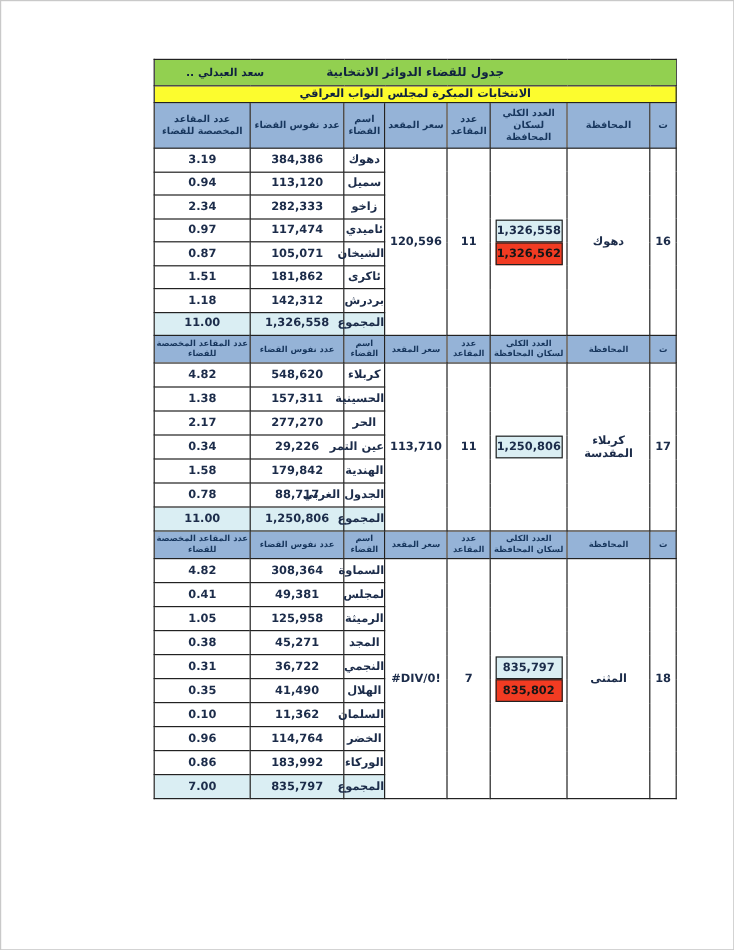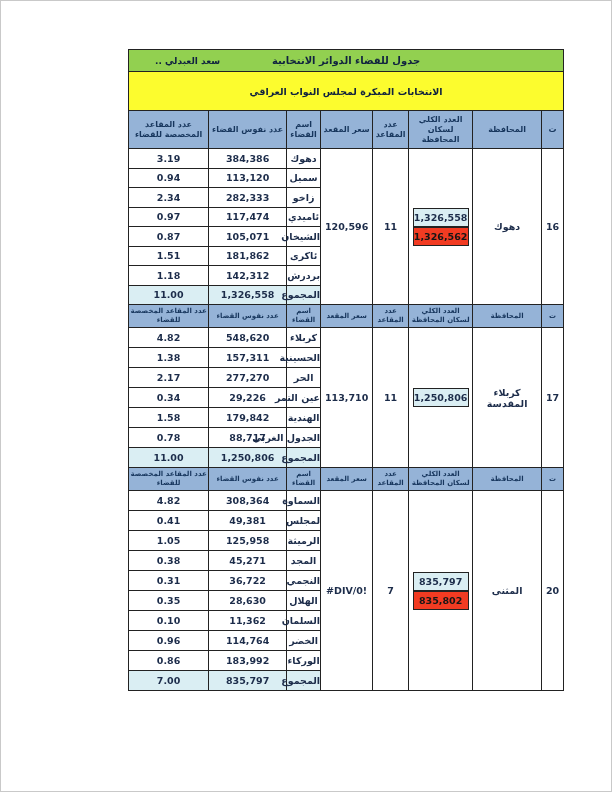--- a/index.html
+++ b/index.html
@@ -3,21 +3,21 @@
 <meta charset="utf-8">
 <style>
   *{margin:0;padding:0;box-sizing:border-box}
   html,body{width:612px;height:792px}
   body{background:#fff;font-family:"DejaVu Sans",sans-serif;position:relative;overflow:hidden}
   .page{position:absolute;inset:0;background:#fff;border:1px solid #c9c9c9}
   table.sheet{position:absolute;left:127px;top:48px;width:435px;border-collapse:collapse;table-layout:fixed;direction:rtl}
   td,th{border:1px solid #222;padding:0;text-align:center;vertical-align:middle;font-weight:bold;color:#1c2c4a;}
   tr.title-row td{background:var(--green);height:22px;font-size:10px;position:relative;color:#10223f}
   .author{position:absolute;left:26px;top:50%;transform:translateY(-50%);font-size:9px;white-space:nowrap}
-  tr.subtitle-row td{background:var(--yellow);height:39px;font-size:9.5px;color:#10223f}
+  tr.subtitle-row td{background:var(--yellow);height:14px;font-size:9.5px;color:#10223f}
   tr.hdr th{background:var(--blue);color:#17365d;font-size:7px;line-height:1.25;height:23px;padding:0 1px;overflow:hidden}
   tr.hdr-lg th{height:38px;font-size:8px}
   tr.drow td{height:20px;font-size:9.5px;background:#fff}
   tr.s0 td{height:19.5px}
   td.num{direction:ltr}
   td.name{font-size:8px;white-space:nowrap}
   td.gov{font-size:8.5px}
   tr.total td.dcell{background:var(--lblue)}
   td.popcol{padding:0;background:#fff}
   .pop-stack{width:56px;margin:0 auto}
@@ -168,21 +168,21 @@
           <th>ت</th>
           <th>المحافظة</th>
           <th>العدد الكلي لسكان المحافظة</th>
           <th>عدد المقاعد</th>
           <th>سعر المقعد</th>
           <th>اسم القضاء</th>
           <th>عدد نفوس القضاء</th>
           <th>عدد المقاعد المخصصة للقضاء</th>
         </tr>
         <tr class="drow">
-          <td class="num mcell" rowspan="10">20</td>
+          <td class="num mcell" rowspan="10">18</td>
           <td class="gov mcell" rowspan="10">المثنى</td>
           <td class="popcol" rowspan="10">
             <div class="pop-stack">
               <div class="pop-box pop-blue">835,797</div>
               <div class="pop-box pop-red">835,802</div>
             </div>
           </td>
           <td class="num mcell" rowspan="10">7</td>
           <td class="num mcell" rowspan="10">#DIV/0!</td>
           <td class="name dcell">السماوة</td>
@@ -204,21 +204,21 @@
           <td class="num dcell">45,271</td>
           <td class="num dcell">0.38</td>
         </tr>
         <tr class="drow">
           <td class="name dcell">النجمي</td>
           <td class="num dcell">36,722</td>
           <td class="num dcell">0.31</td>
         </tr>
         <tr class="drow">
           <td class="name dcell">الهلال</td>
-          <td class="num dcell">28,630</td>
+          <td class="num dcell">41,490</td>
           <td class="num dcell">0.35</td>
         </tr>
         <tr class="drow">
           <td class="name dcell">السلمان</td>
           <td class="num dcell">11,362</td>
           <td class="num dcell">0.10</td>
         </tr>
         <tr class="drow">
           <td class="name dcell">الخضر</td>
           <td class="num dcell">114,764</td>

